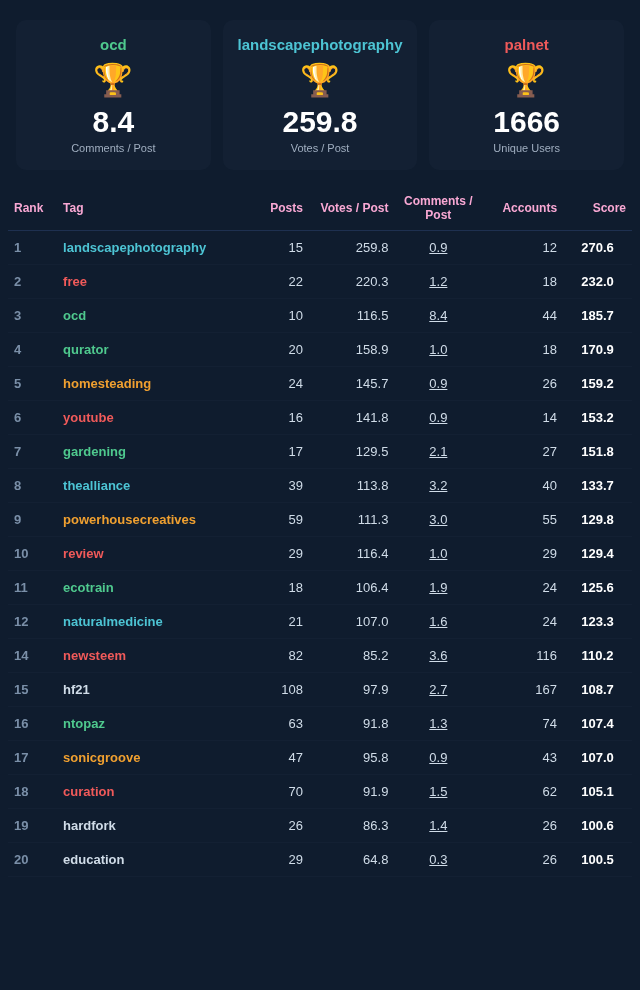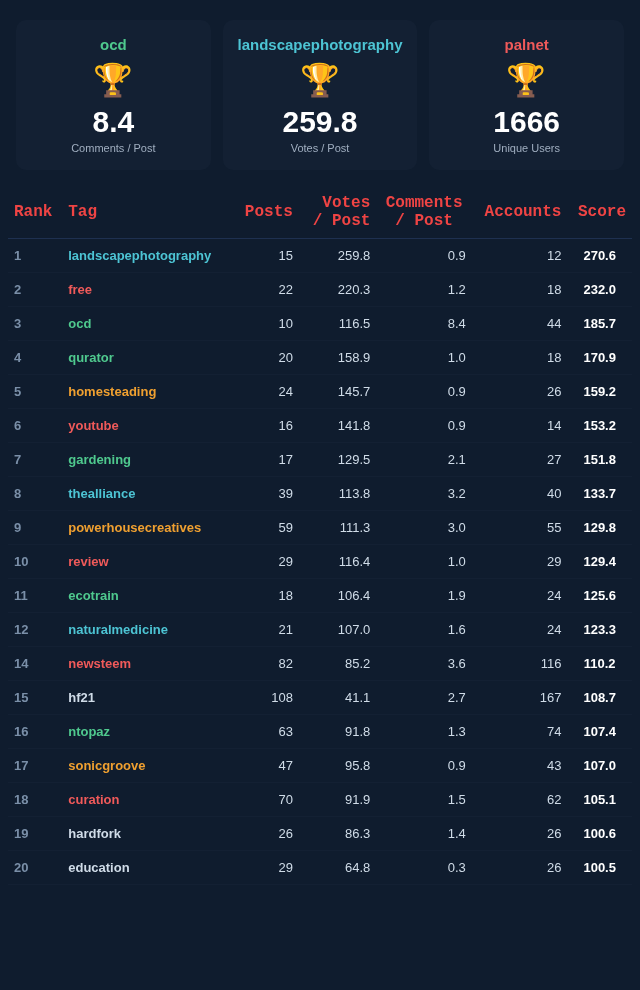--- a/index.html
+++ b/index.html
@@ -65,26 +65,25 @@
       width: 100%;
       border-collapse: collapse;
       font-size: 13px;
     }
 
     thead tr {
       border-bottom: 1px solid #1e3050;
     }
 
     thead th {
-      color: #ef4444;
+      color: #f9a8d4;
       font-weight: 600;
       padding: 8px 6px;
       text-align: left;
-      font-size: 16px;
-      font-family: Liberation Mono, monospace;
+      font-size: 12px;
     }
 
     thead th.right { }
     thead th.center { text-align: center; }
 
     tbody tr {
       border-bottom: 1px solid #132033;
     }
 
     tbody td {
@@ -103,21 +102,21 @@
       font-weight: 700;
     }
 
     tbody td.score {
       font-weight: 900;
       color: #ffffff;
       text-align: center;
     }
 
     tbody td.right { text-align: right; }
-    tbody td.center { text-align: right; }
+    tbody td.center { text-align: center; text-decoration: underline; }
 
     .color-green { color: #4fc98e; }
     .color-cyan { color: #4dc4d4; }
     .color-red { color: #f05a5a; }
     .color-orange { color: #f0a030; }
 
     .col-rank { width: 36px; }
     .col-tag { width: 160px; }
     .col-posts { width: 52px; text-align: right; }
     .col-votes { width: 72px; text-align: right; }
@@ -277,21 +276,21 @@
       <td class="right">82</td>
       <td class="right">85.2</td>
       <td class="center">3.6</td>
       <td class="right">116</td>
       <td class="score">110.2</td>
     </tr>
         <tr>
       <td class="rank">15</td>
       <td class="tag-name ">hf21</td>
       <td class="right">108</td>
-      <td class="right">41.1</td>
+      <td class="right">97.9</td>
       <td class="center">2.7</td>
       <td class="right">167</td>
       <td class="score">108.7</td>
     </tr>
         <tr>
       <td class="rank">16</td>
       <td class="tag-name color-green">ntopaz</td>
       <td class="right">63</td>
       <td class="right">91.8</td>
       <td class="center">1.3</td>

